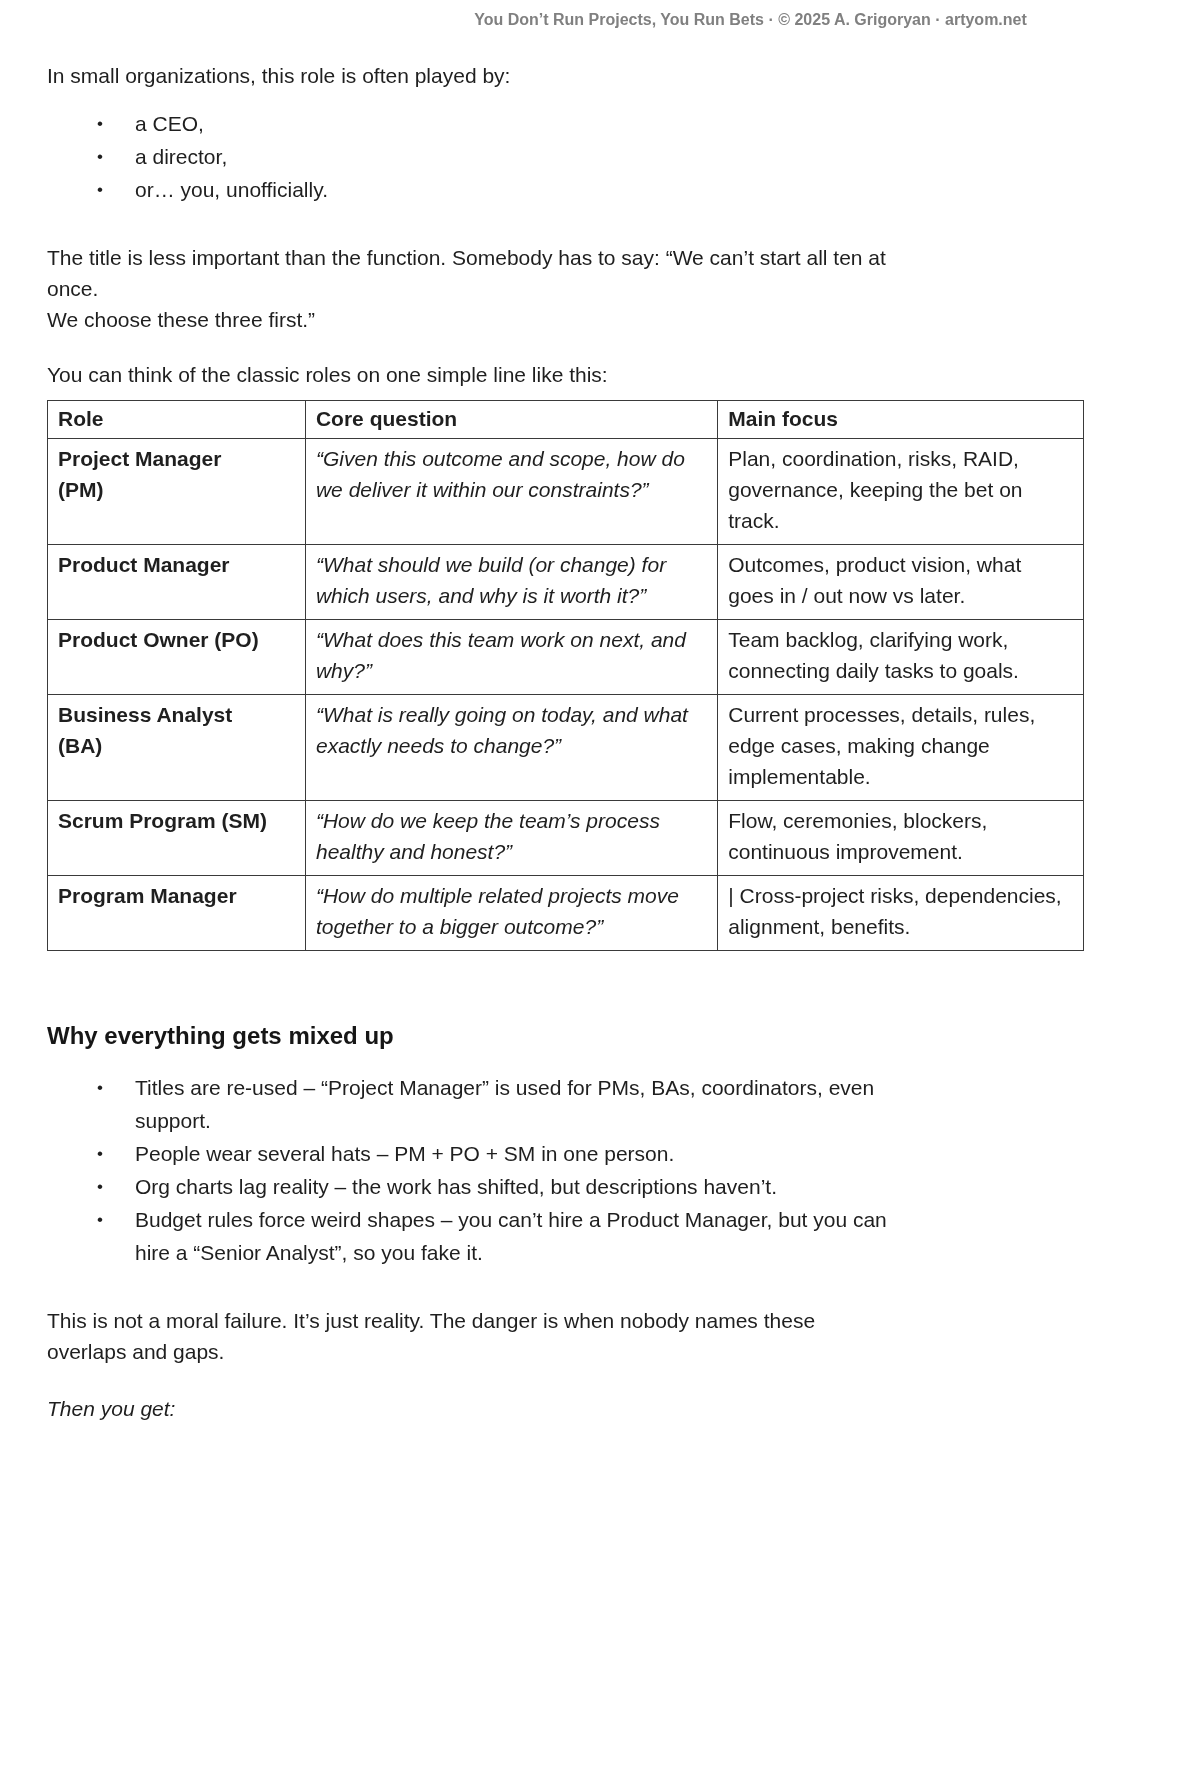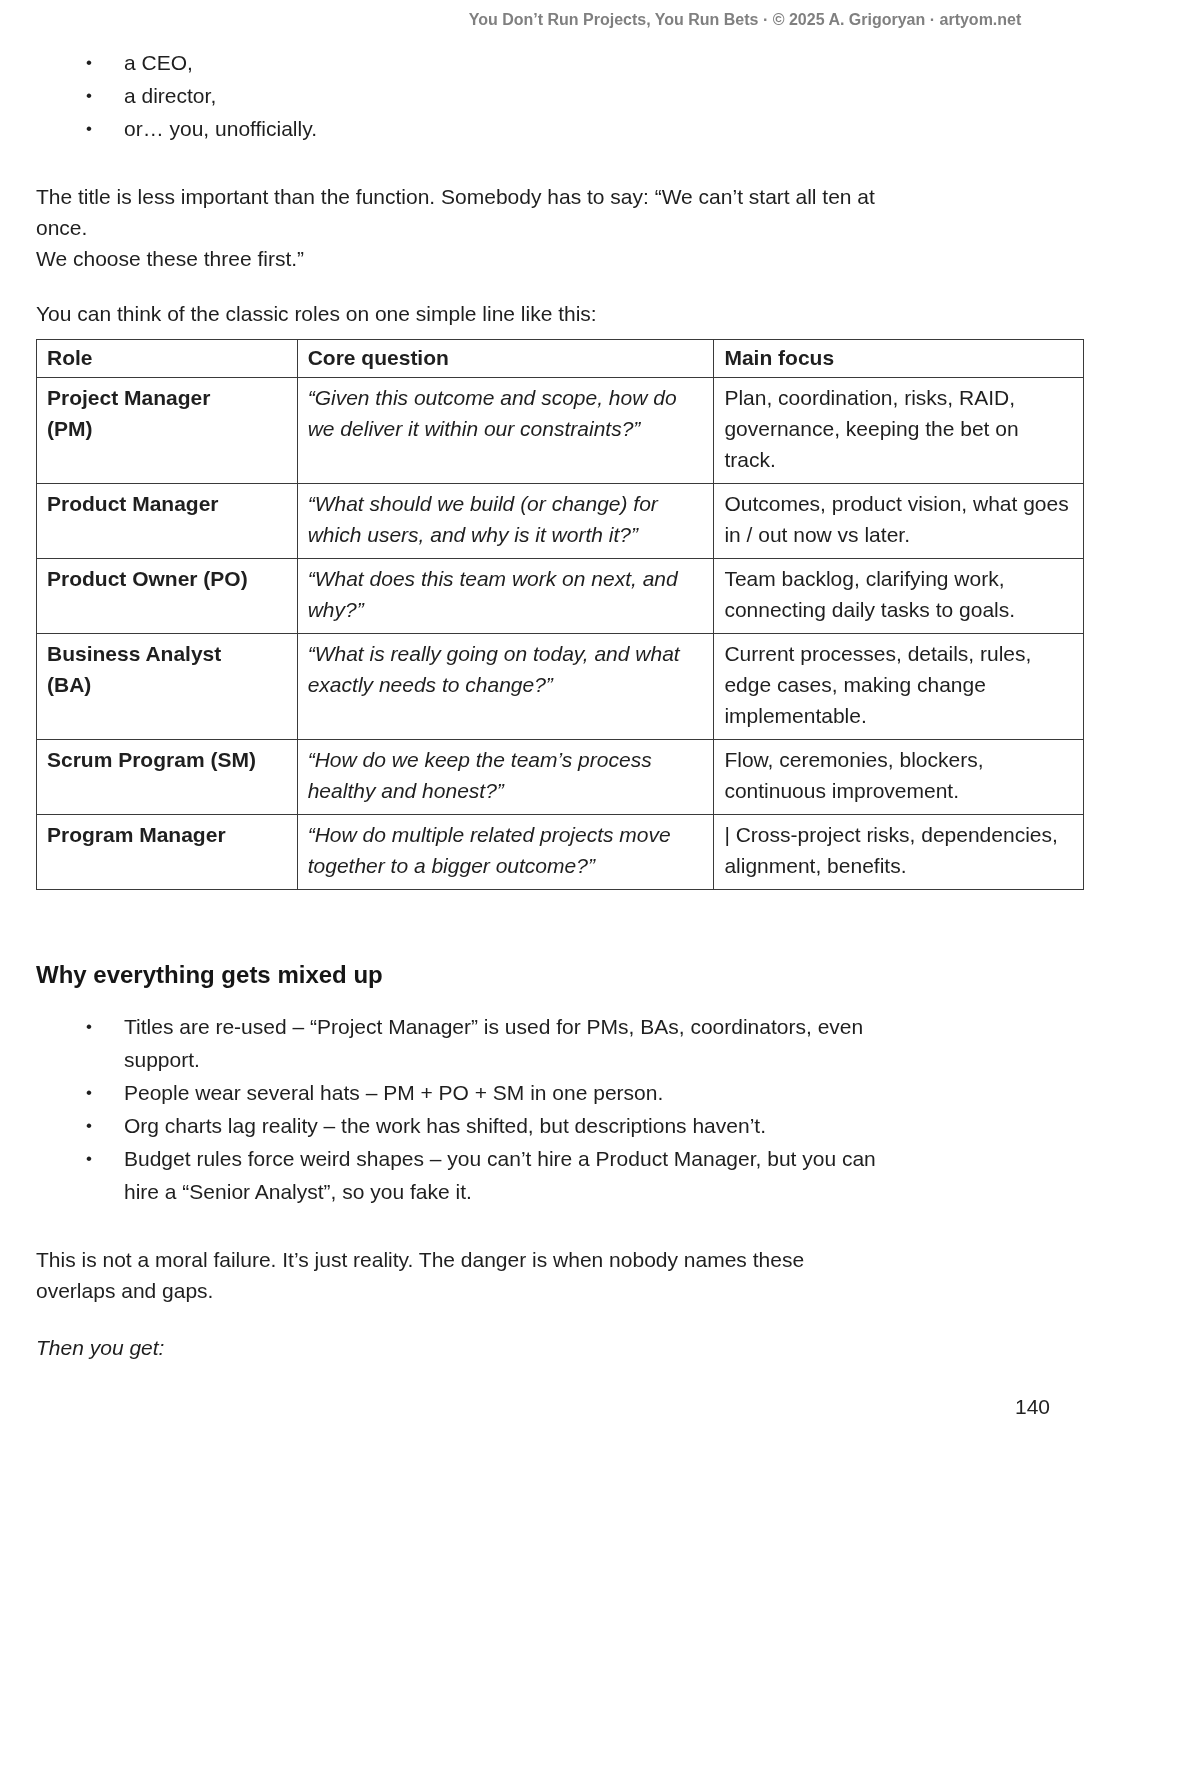--- a/index.html
+++ b/index.html
@@ -7,21 +7,21 @@
   body {
     width: 1200px;
     min-height: 1774px;
     font-family: "Liberation Sans", "DejaVu Sans", sans-serif;
     color: #1f1f1f;
     position: relative;
   }
   .page {
     width: 1116px;
     min-height: 1774px;
-    padding: 10px 32px 0 36px;
+    padding: 10px 32px 0 47px;
     position: relative;
   }
   .doc-header {
     text-align: center;
     padding-left: 370px;
     font-size: 16px;
     font-weight: 700;
     color: #808080;
     line-height: 20px;
   }
@@ -92,20 +92,21 @@
     color: #222222;
   }
 </style>
 </head>
 <body>
 
 <div class="page">
 
   <div class="doc-header">You Don’t Run Projects, You Run Bets · © 2025 A. Grigoryan · artyom.net</div>
 
+  <p class="para first">In small organizations, this role is often played by:</p>
 
   <ul class="blist">
     <li><span class="bullet">•</span><span>a CEO,</span></li>
     <li><span class="bullet">•</span><span>a director,</span></li>
     <li><span class="bullet">•</span><span>or… you, unofficially.</span></li>
   </ul>
 
   <p class="para tall">The title is less important than the function. Somebody has to say: “We can’t start all ten at
 once.
 We choose these three first.”</p>
@@ -171,17 +172,14 @@
     <li><span class="bullet">•</span><span>Org charts lag reality – the work has shifted, but descriptions haven’t.</span></li>
     <li><span class="bullet">•</span><span>Budget rules force weird shapes – you can’t hire a Product Manager, but you can
 hire a “Senior Analyst”, so you fake it.</span></li>
   </ul>
 
   <p class="para tall">This is not a moral failure. It’s just reality. The danger is when nobody names these
 overlaps and gaps.</p>
 
   <p class="para gap-lg">Then you get:</p>
 
-  <div class="footer">
-    <span>140</span>
-  </div>
 
 </div>
 
 </body></html>

